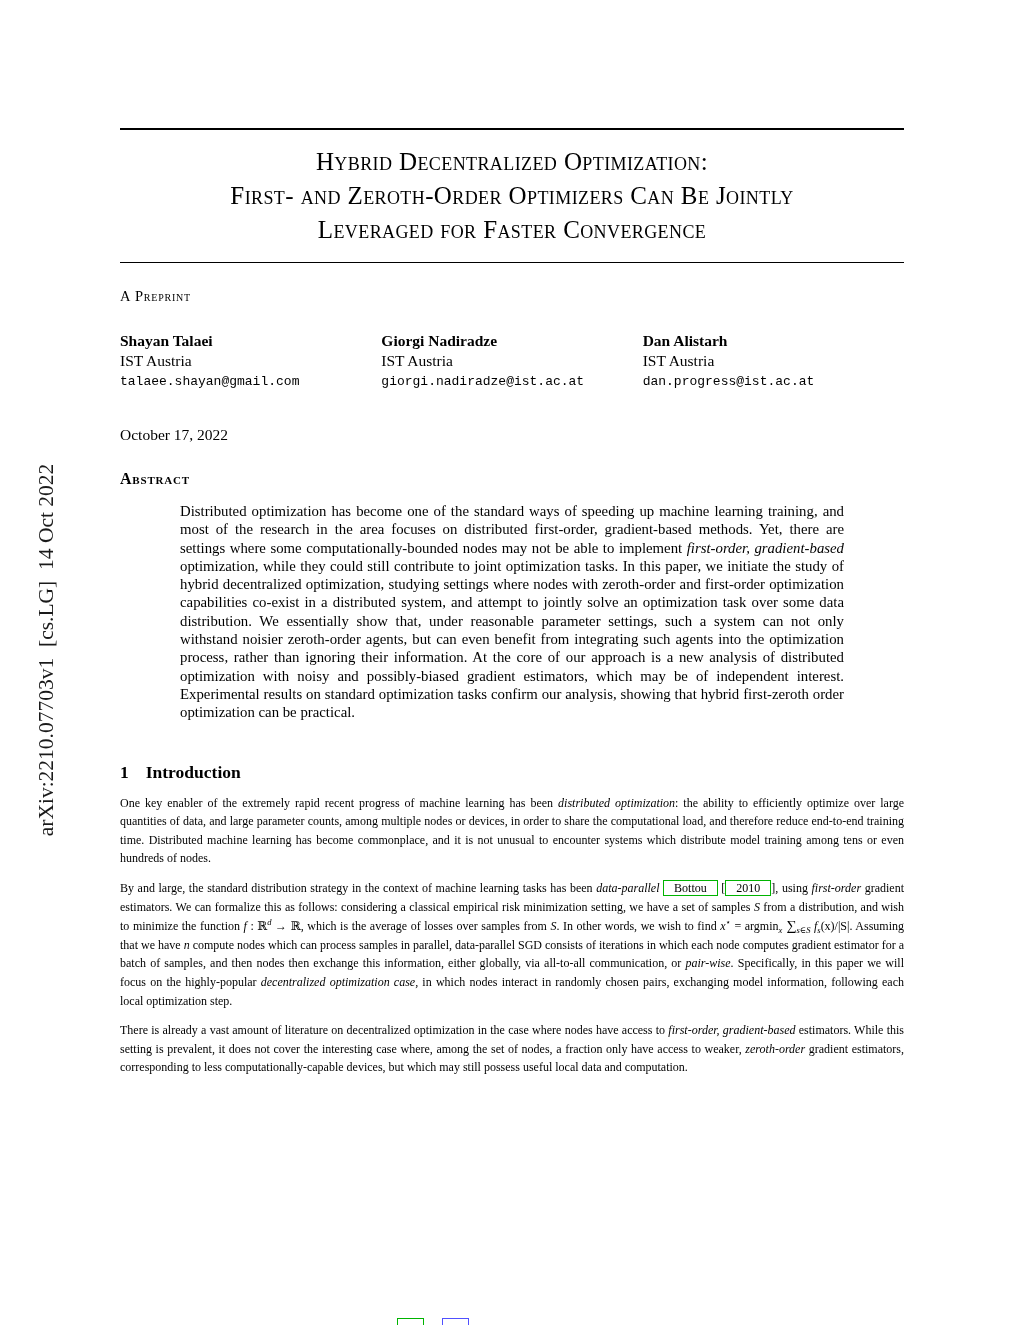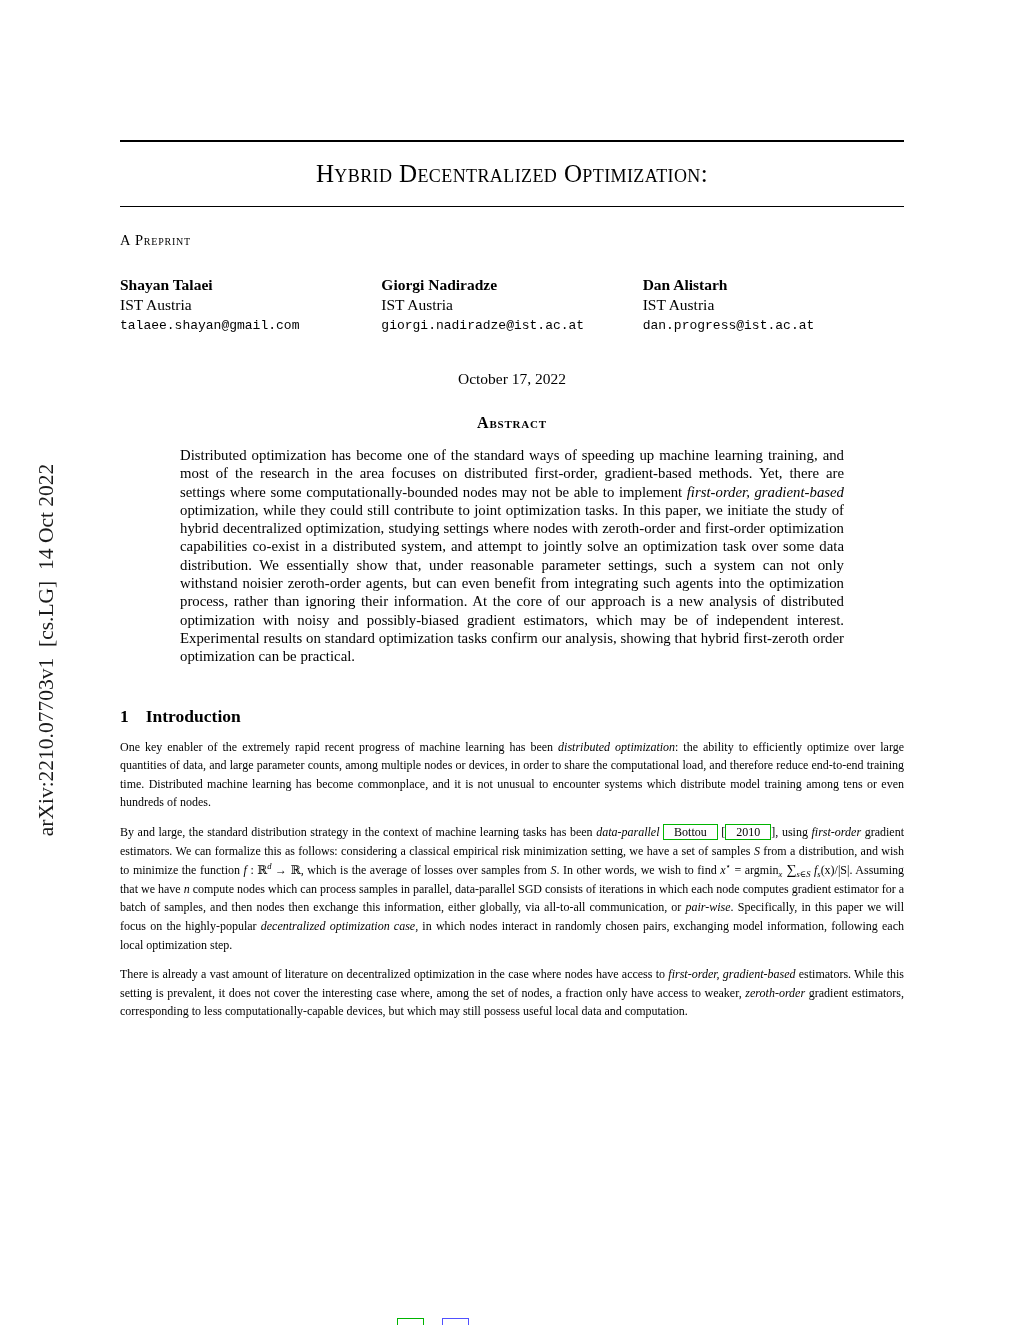--- a/index.html
+++ b/index.html
@@ -9,21 +9,21 @@
     height: 1325px;
     margin: 0 auto;
     background: #ffffff;
     overflow: hidden;
     color: #000;
     font-family: "Liberation Serif", "DejaVu Serif", serif;
   }
   .content {
     position: absolute;
     left: 120px;
-    top: 12px;
+    top: 0;
     width: 784px;
   }
   .rule-thick { border-top: 2.6px solid #000; margin-top: 128px; }
   .rule-thin  { border-top: 1.6px solid #000; margin-top: 15px; }
   .title {
     margin: 15px 0 0;
     text-align: center;
     font-weight: 400;
     font-size: 25px;
     line-height: 34px;
@@ -40,23 +40,23 @@
   }
   .authors { display: flex; margin-top: 27px; }
   .author { flex: 1; text-align: left; }
   .a-name { font-weight: 700; font-size: 15.5px; }
   .a-aff { font-size: 15.5px; margin-top: 2px; }
   .a-email {
     font-family: "Liberation Mono", "DejaVu Sans Mono", monospace;
     font-size: 13px;
     margin-top: 4px;
   }
-  .date { text-align: center; margin-top: 37px; font-size: 15.5px; }
+  .date { margin-top: 37px; font-size: 15.5px; }
   .abs-heading {
-    text-align: center;
+    text-align: left;
     margin-top: 26px;
     font-variant: small-caps;
     font-weight: 700;
     font-size: 16px;
     letter-spacing: 0.8px;
   }
   .abstract {
     width: 664px;
     margin: 14px auto 0;
     text-align: justify;
@@ -97,20 +97,22 @@
 <div class="page">
 
   <div class="stamp">arXiv:2210.07703v1  [cs.LG]  14 Oct 2022</div>
 
   <div class="content">
 
     <div class="rule-thick"></div>
 
     <h1 class="title">
         <span>Hybrid Decentralized Optimization:</span>
+        <span>First- and Zeroth-Order Optimizers Can Be Jointly</span>
+        <span>Leveraged for Faster Convergence</span>
       </h1>
 
     <div class="rule-thin"></div>
 
     <div class="preprint">A Preprint</div>
 
     <div class="authors">
       <div class="author">
         <div class="a-name">Shayan Talaei</div>
         <div class="a-aff">IST Austria</div>

